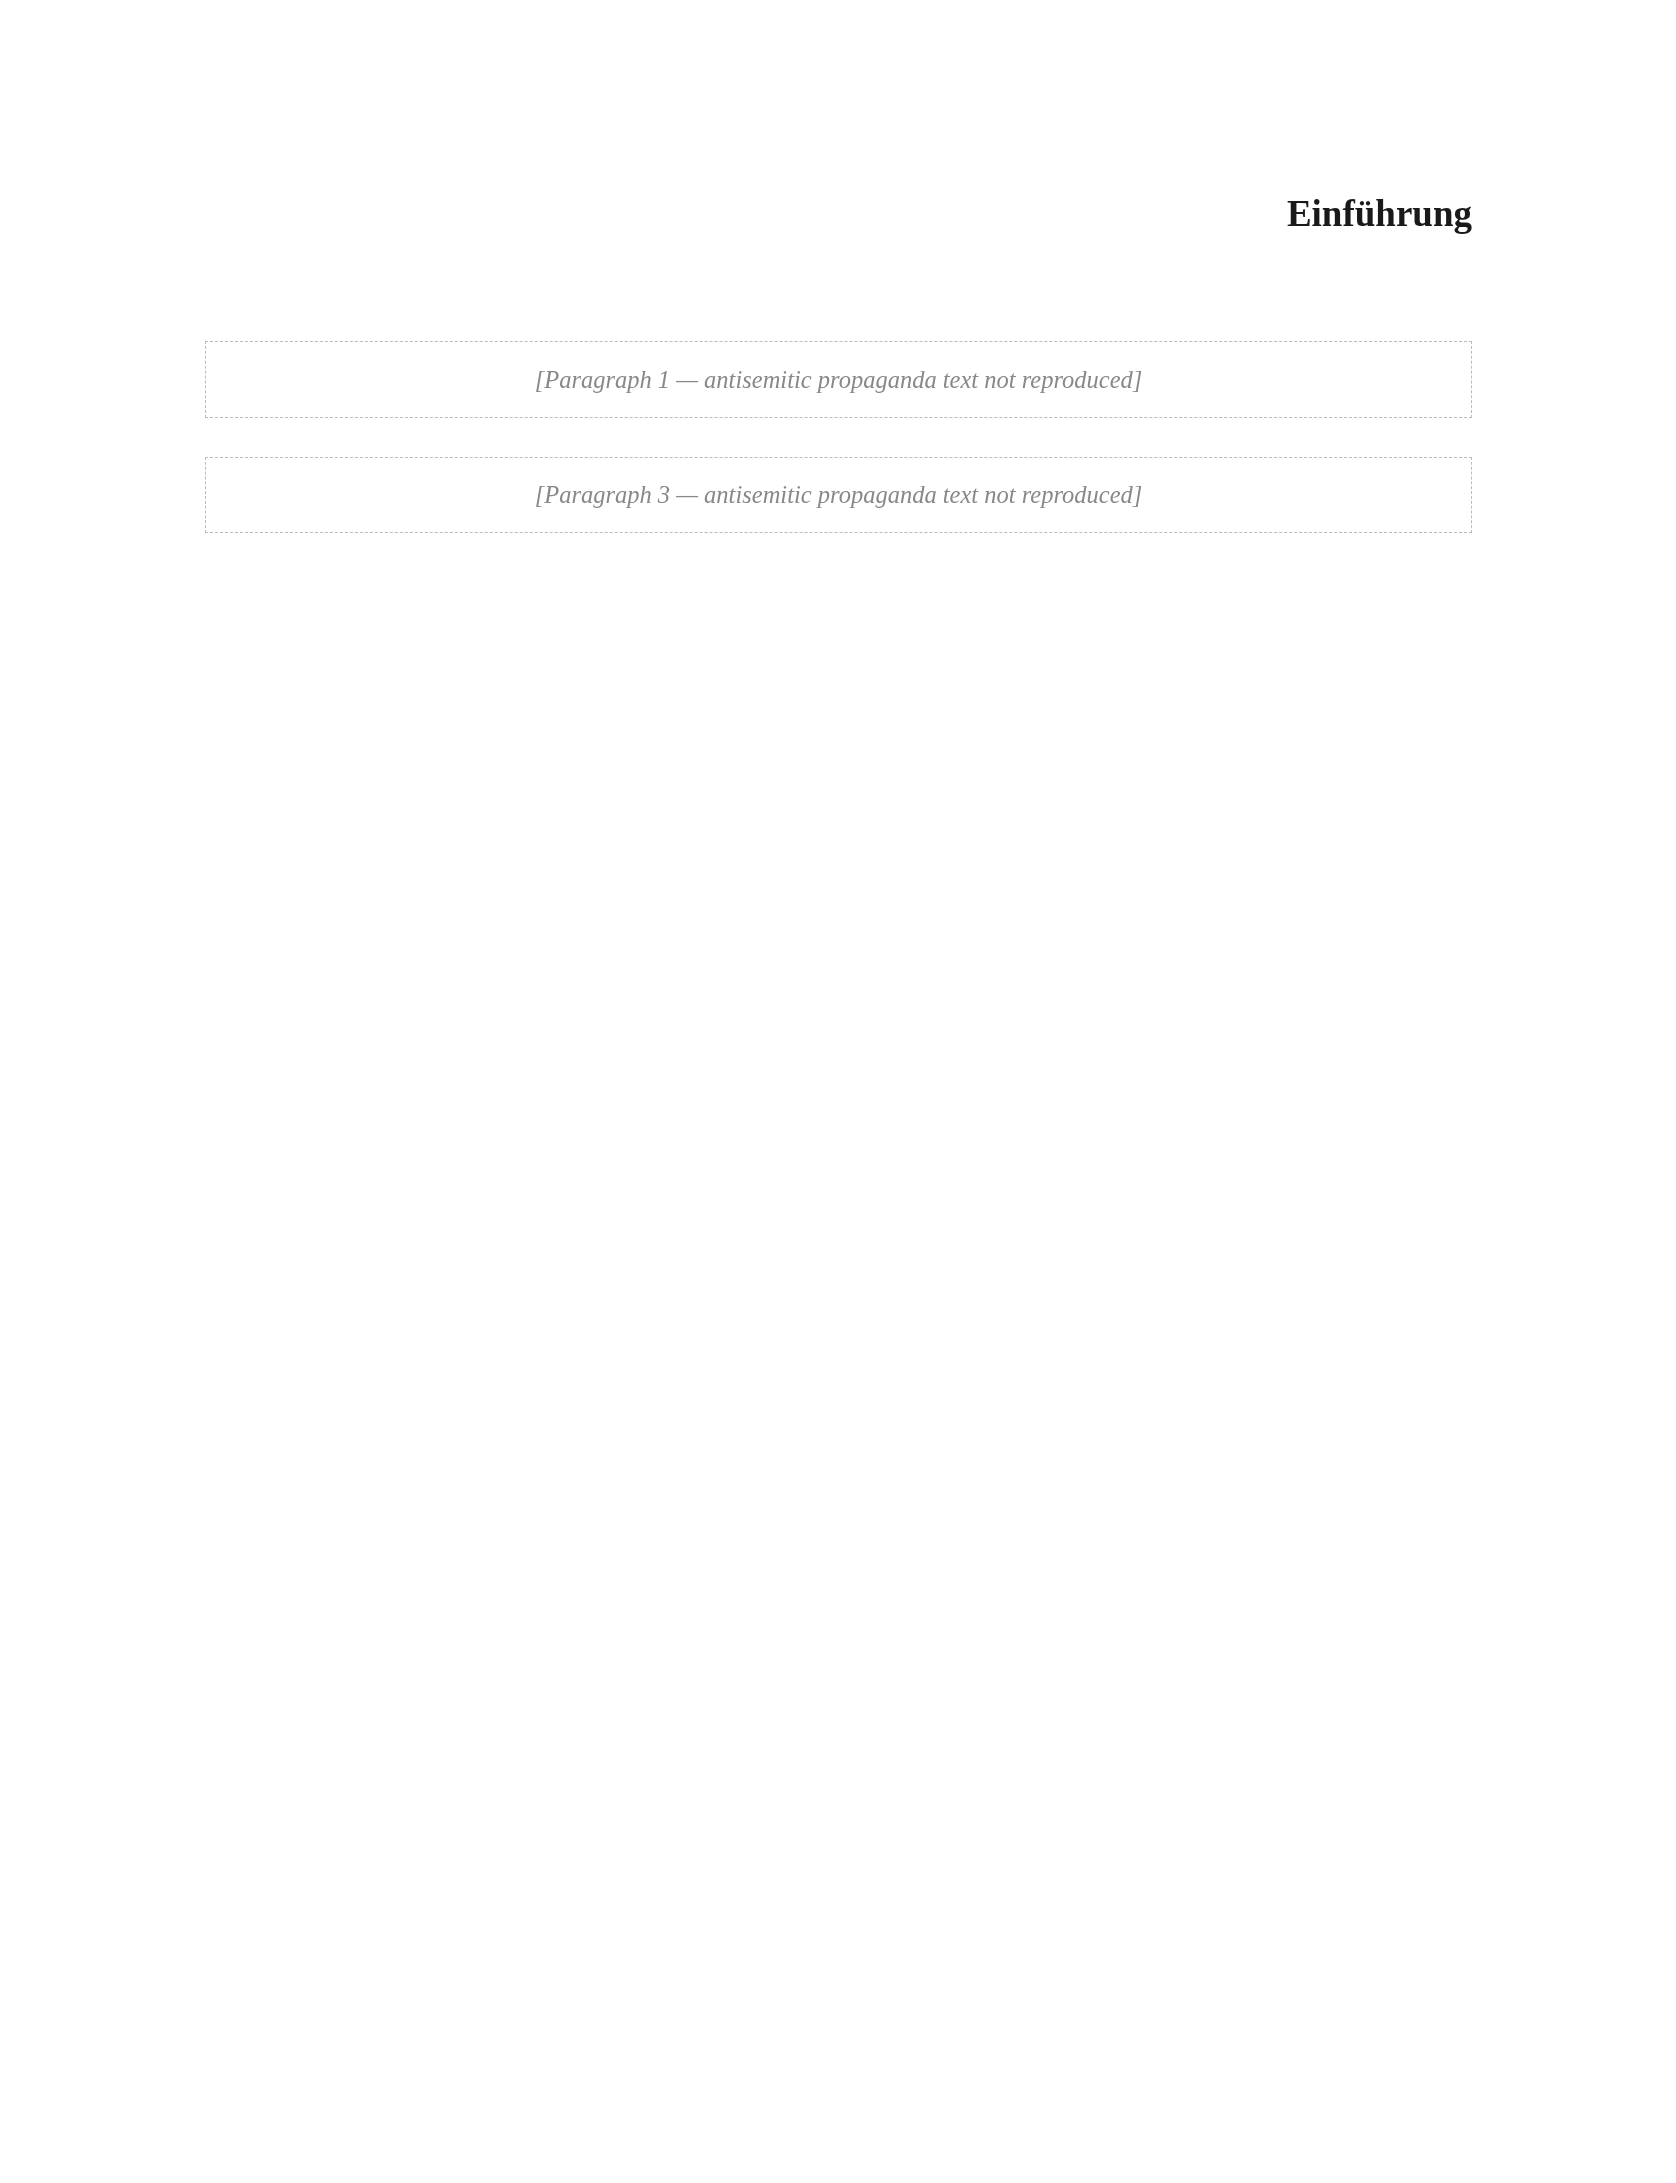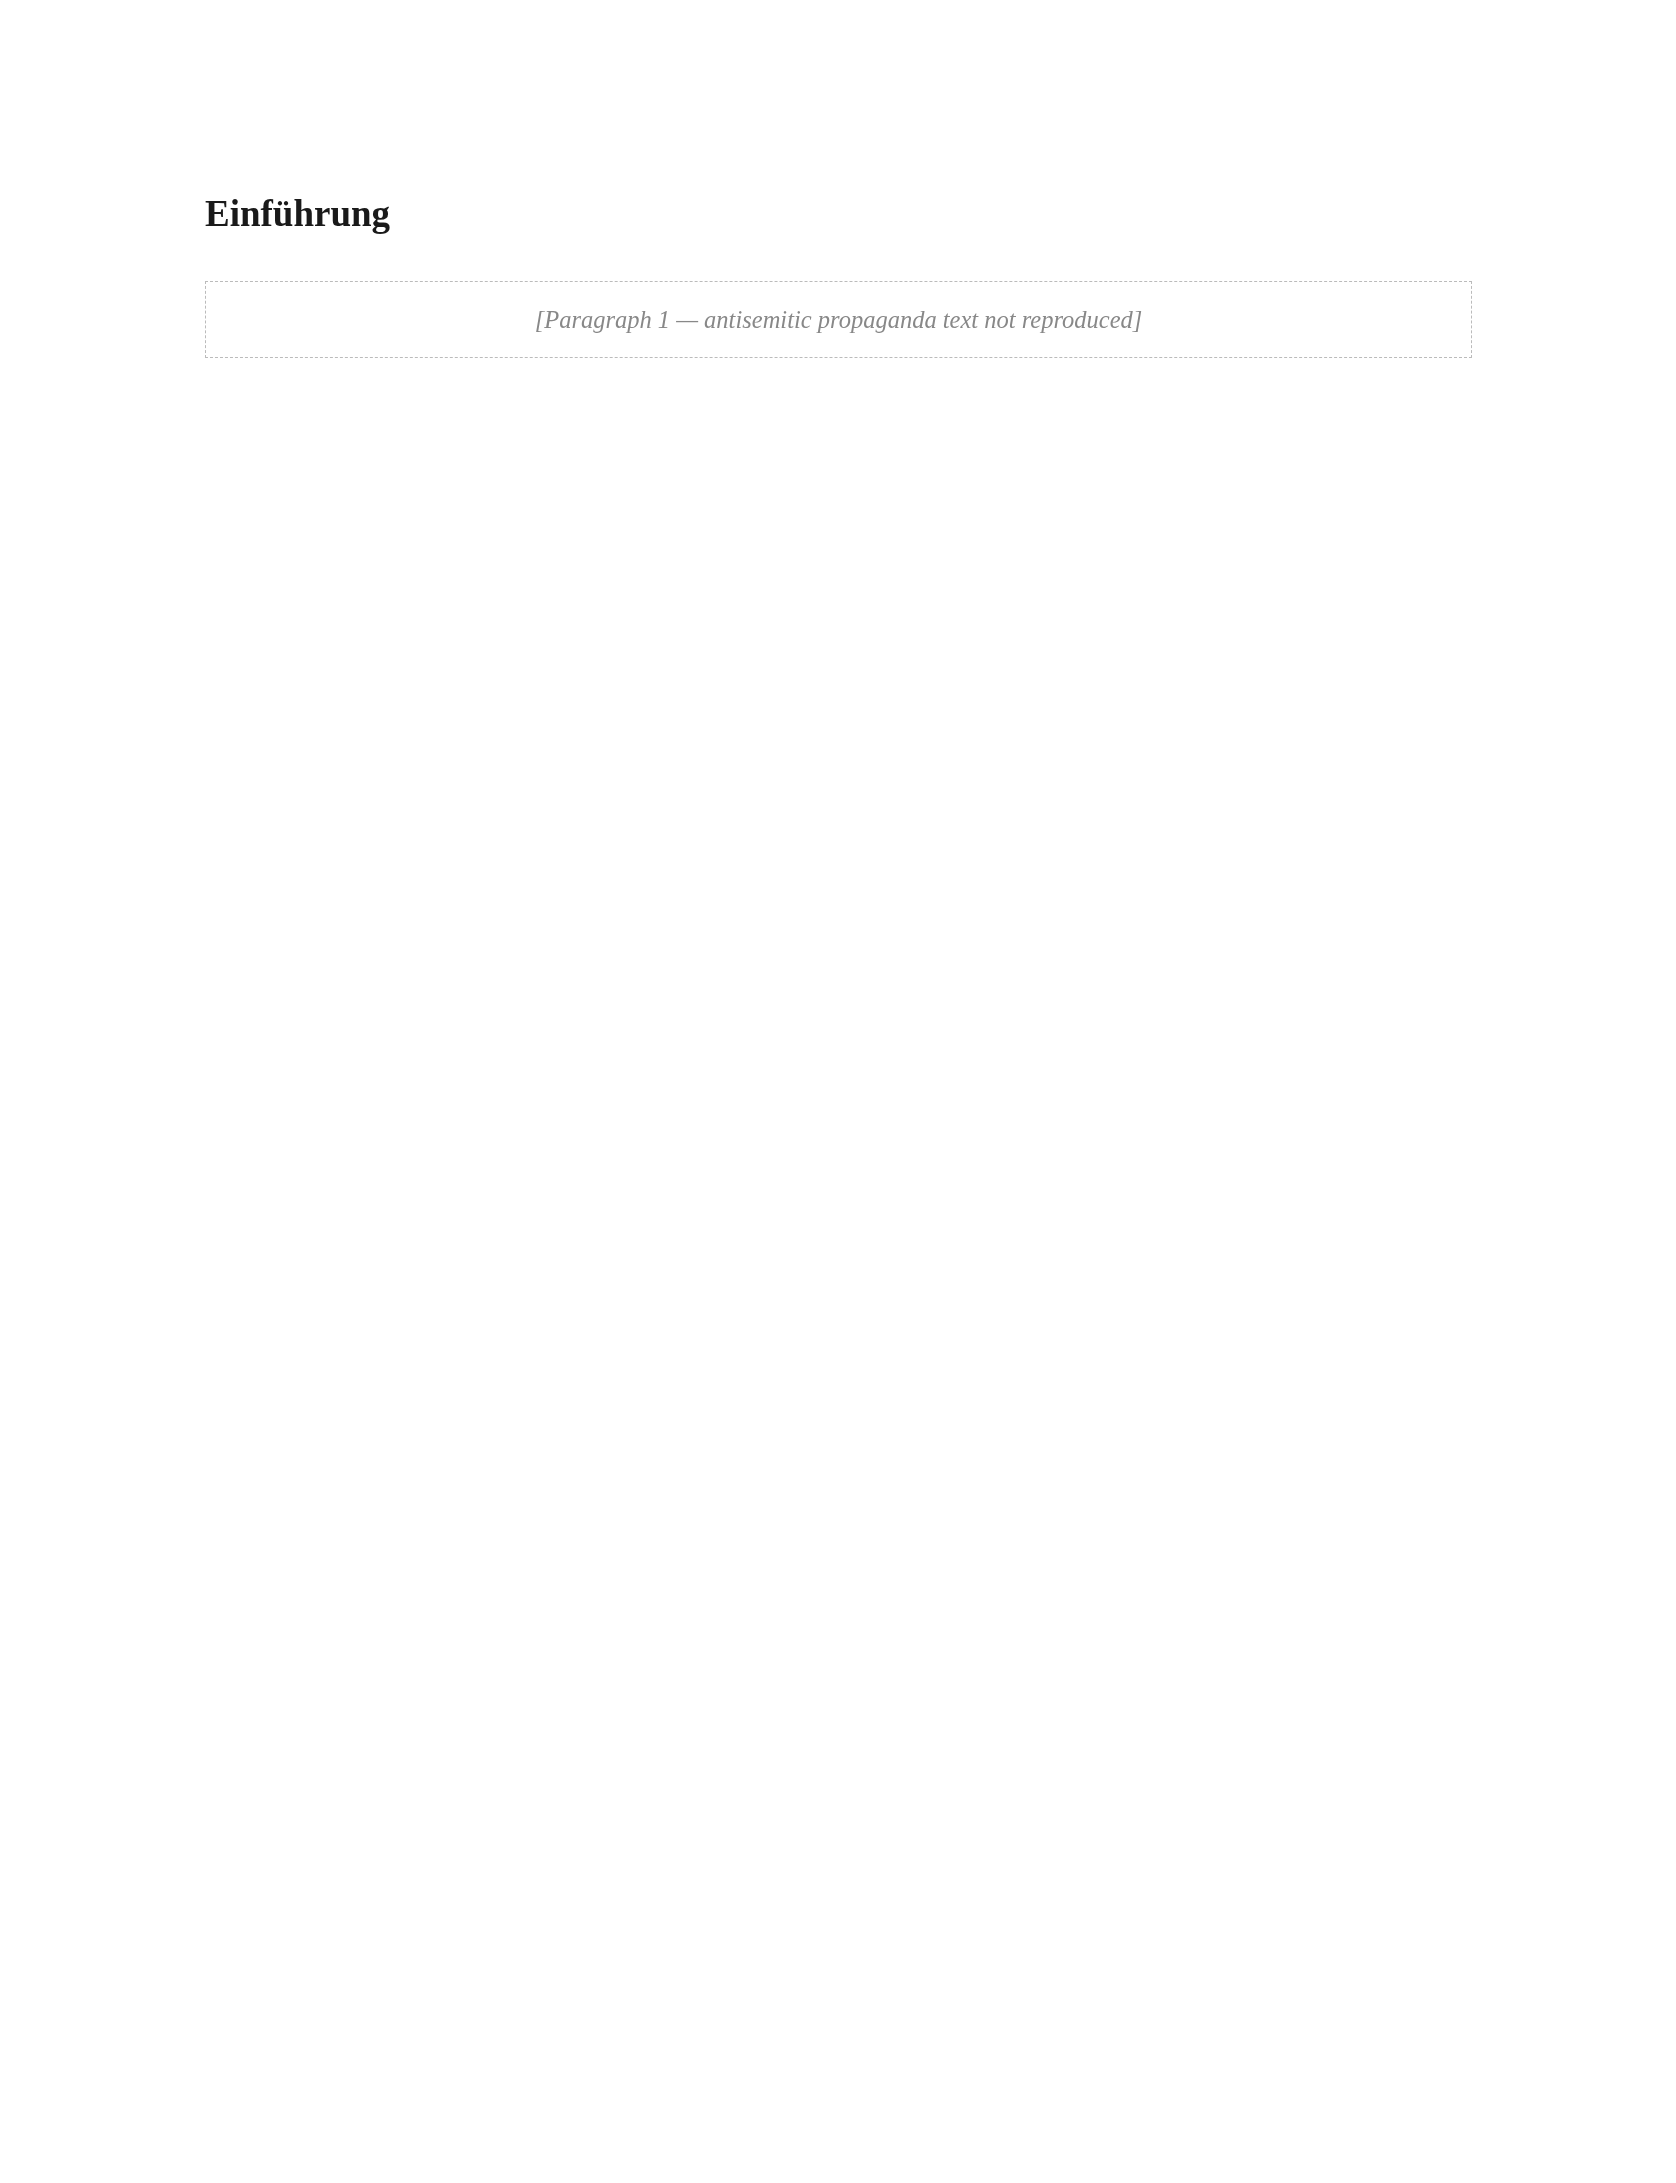--- a/index.html
+++ b/index.html
@@ -11,24 +11,24 @@
     position: relative;
     width: 1677px;
     height: 2372px;
     background: #ffffff;
     font-family: "Liberation Serif", serif;
     color: #1a1a1a;
     box-sizing: border-box;
     padding: 192px 205px 87px 205px;
   }
   .doc-title {
-    text-align: left;
+    text-align: right;
     font-weight: bold;
     font-size: 37px;
-    margin: 0 0 46px 0;
+    margin: 0 0 106px 0;
   }
   .paragraph {
     font-size: 24.5px;
     line-height: 1.62;
     text-align: justify;
     margin: 17px 0 39px 0;
     text-indent: 26px;
   }
   .placeholder {
     color: #888888;
@@ -42,17 +42,18 @@
 </style>
 </head>
 <body>
 
 <div class="page">
   <h1 class="doc-title">Einführung</h1>
 
   <p class="paragraph placeholder">[Paragraph 1 — antisemitic propaganda text not reproduced]</p>
 
 
+  <p class="paragraph placeholder">[Paragraph 3 — antisemitic propaganda text not reproduced]</p>
 
 
 
 </div>
 
 
 </body></html>

